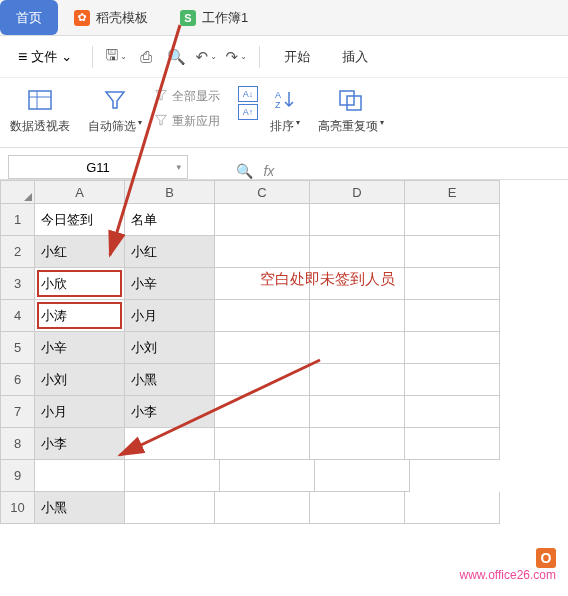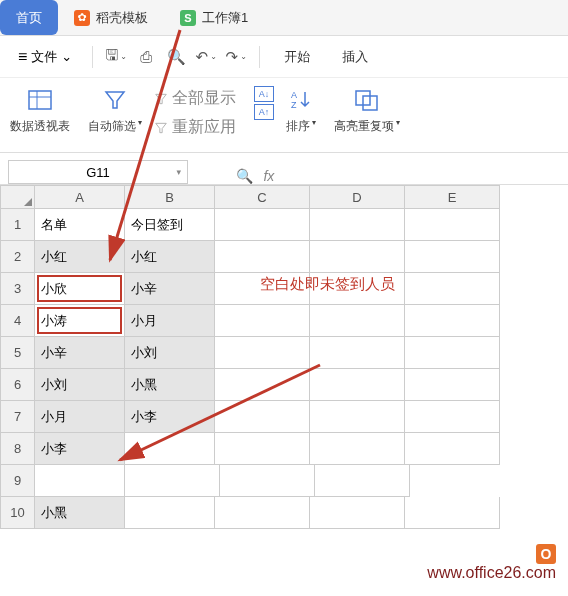--- a/index.html
+++ b/index.html
@@ -16,21 +16,21 @@
     .menu-icon { font-size: 16px; }
     .divider-v { width: 1px; height: 22px; background: #ddd; margin: 0 4px; }
     .tb-icon { width: 22px; height: 22px; display: flex; align-items: center; justify-content: center; cursor: pointer; color: #555; font-size: 15px; }
     .tb-icon .dd { font-size: 8px; margin-left: 2px; }
     .menu-label { padding: 4px 12px; cursor: pointer; color: #333; }
     
     .ribbon { display: flex; align-items: flex-start; padding: 8px 10px 12px; gap: 18px; border-bottom: 1px solid #ddd; }
     .rgroup { display: flex; flex-direction: column; align-items: center; gap: 4px; cursor: pointer; }
     .rgroup-row { display: flex; align-items: flex-start; gap: 12px; }
     .ricon-big { width: 28px; height: 28px; display: flex; align-items: center; justify-content: center; color: #4a7cd6; }
-    .ricon-sm { display: flex; align-items: center; gap: 4px; color: #888; font-size: 16px; cursor: pointer; padding: 2px 0; }
+    .ricon-sm { display: flex; gap: 4px; color: #888; font-size: 12px; cursor: pointer; padding: 2px 0; }
     .rlabel { font-size: 12px; color: #444; display: flex; gap: 2px; }
     .rlabel .dd { font-size: 8px; }
     .sort-icons { display: flex; flex-direction: column; gap: 2px; }
     .sort-ic { width: 20px; height: 16px; border: 1px solid #4a7cd6; font-size: 9px; display: flex; align-items: center; justify-content: center; color: #4a7cd6; cursor: pointer; }
     
     .cellbar { display: flex; align-items: flex-end; height: 32px; padding: 0 8px; gap: 8px; border-bottom: 1px solid #ddd; }
     .cellref { width: 180px; height: 24px; border: 1px solid #ccc; background: #fff; display: flex; align-items: center; justify-content: center; position: relative; font-size: 13px; }
     .cellref .dd { position: absolute; right: 6px; font-size: 9px; color: #888; }
     .fx-icons { display: flex; align-items: center; gap: 10px; color: #888; font-size: 14px; margin-left: 40px; }
     .fx { font-style: italic; }
@@ -51,21 +51,21 @@
     
     .annotation { position: absolute; color: #c0392b; font-size: 15px; }
     .arrow-svg { position: absolute; pointer-events: none; }
     
     .logo-wm { position: absolute; right: 12px; bottom: 14px; display: flex; flex-direction: column; align-items: flex-end; }
     .logo-top { display: flex; align-items: center; gap: 4px; }
     .logo-o { width: 20px; height: 20px; background: #e8702a; border-radius: 3px; color: #fff; display: flex; align-items: center; justify-content: center; font-weight: bold; font-size: 14px; }
     .logo-txt1 { font-size: 18px; font-weight: bold; }
     .logo-txt1 .b { color: #4a7cd6; }
     .logo-txt1 .o { color: #e8702a; }
-    .logo-url { color: #7f1d1d; font-size: 16px; }
+    .logo-url { color: #ec4899; font-size: 12px; }
   </style>
 </head>
 <body>
 
 <div class="tabs">
   <div class="tab active">
       <span>首页</span>
     </div>
   <div class="tab">
     <span class="tab-icon-dk">✿</span>
@@ -183,22 +183,22 @@
     <div class="corner"></div>
     <div class="colhdr colA">A</div>
     <div class="colhdr colB">B</div>
     <div class="colhdr colC">C</div>
     <div class="colhdr colD">D</div>
     <div class="colhdr colE">E</div>
   </div>
 
   <div class="row">
       <div class="rowhdr">1</div>
+    <div class="cell colB">今日签到</div>
     <div class="cell colA">名单</div>
-    <div class="cell colB">今日签到</div>
     <div class="cell colC"></div>
     <div class="cell colD"></div>
     <div class="cell colE"></div>
   </div>
   <div class="row">
       <div class="rowhdr">2</div>
     <div class="cell colA hl">小红</div>
     <div class="cell colB hl">小红</div>
     <div class="cell colC"></div>
       <div class="cell colD"></div>

